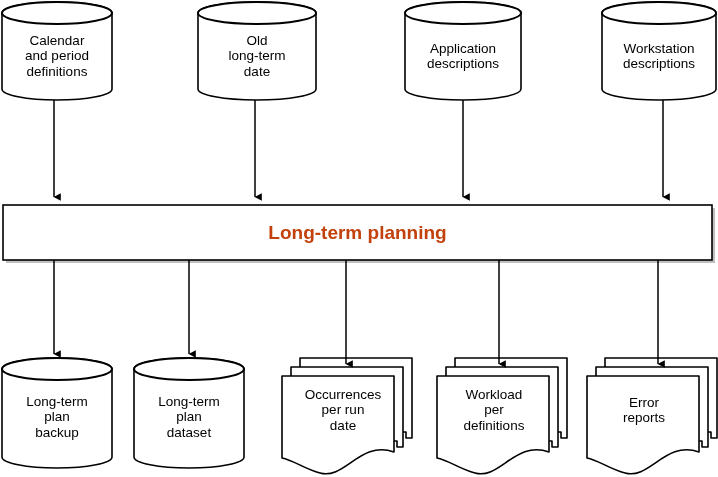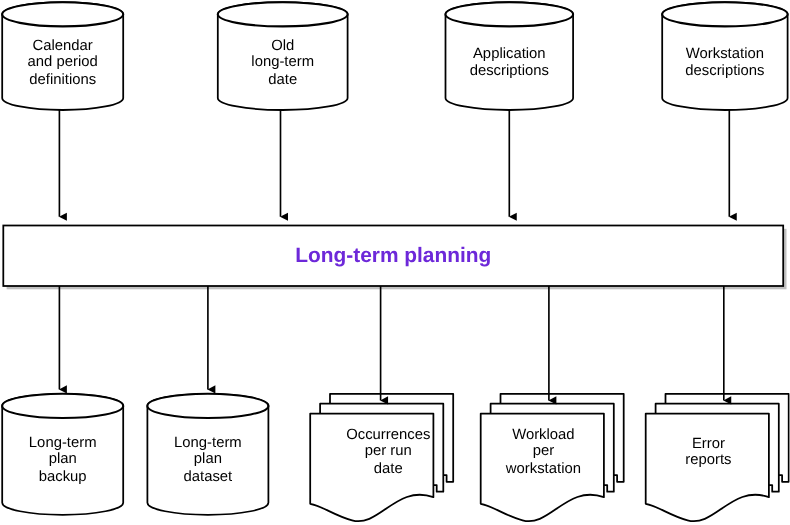--- a/index.html
+++ b/index.html
@@ -16,21 +16,21 @@
     color:#000000;
     white-space:pre-line;
     pointer-events:none;
   }
   .proclabel{
     position:absolute;
     display:flex;align-items:center;justify-content:center;
     text-align:center;
     font-weight:bold;
     font-size:19px;
-    color:#6d28d9;
+    color:#c2410c;
   }
 </style>
 </head>
 <body>
 
 <div id="canvas">
   <svg id="diagram" viewBox="0 0 718 477" xmlns="http://www.w3.org/2000/svg">
     <defs>
       <marker id="arrowhead" markerWidth="9" markerHeight="9" refX="4" refY="7.2" orient="auto" markerUnits="userSpaceOnUse">
         <path d="M0.3,0.4 L7.7,0.4 L4,7.6 Z" fill="#000000"></path>
@@ -136,21 +136,21 @@
 descriptions</div>
 
   <div class="proclabel" style="left: 3px; top: 205px; width: 709px; height: 55px;">Long-term planning</div>
 
   <div class="nodelabel" style="left: 2px; top: 372px; width: 110px; height: 90px;">Long-term
 plan
 backup</div>
   <div class="nodelabel" style="left: 134px; top: 372px; width: 110px; height: 90px;">Long-term
 plan
 dataset</div>
-  <div class="nodelabel" style="left: 288px; top: 374px; width: 130px; height: 72px;">Occurrences
+  <div class="nodelabel" style="left: 278px; top: 374px; width: 130px; height: 72px;">Occurrences
 per run
 date</div>
   <div class="nodelabel" style="left: 429px; top: 374px; width: 130px; height: 72px;">Workload
 per
-workstation</div>
+definitions</div>
   <div class="nodelabel" style="left: 579px; top: 374px; width: 130px; height: 72px;">Error
 reports</div>
 </div>
 
 </body></html>

